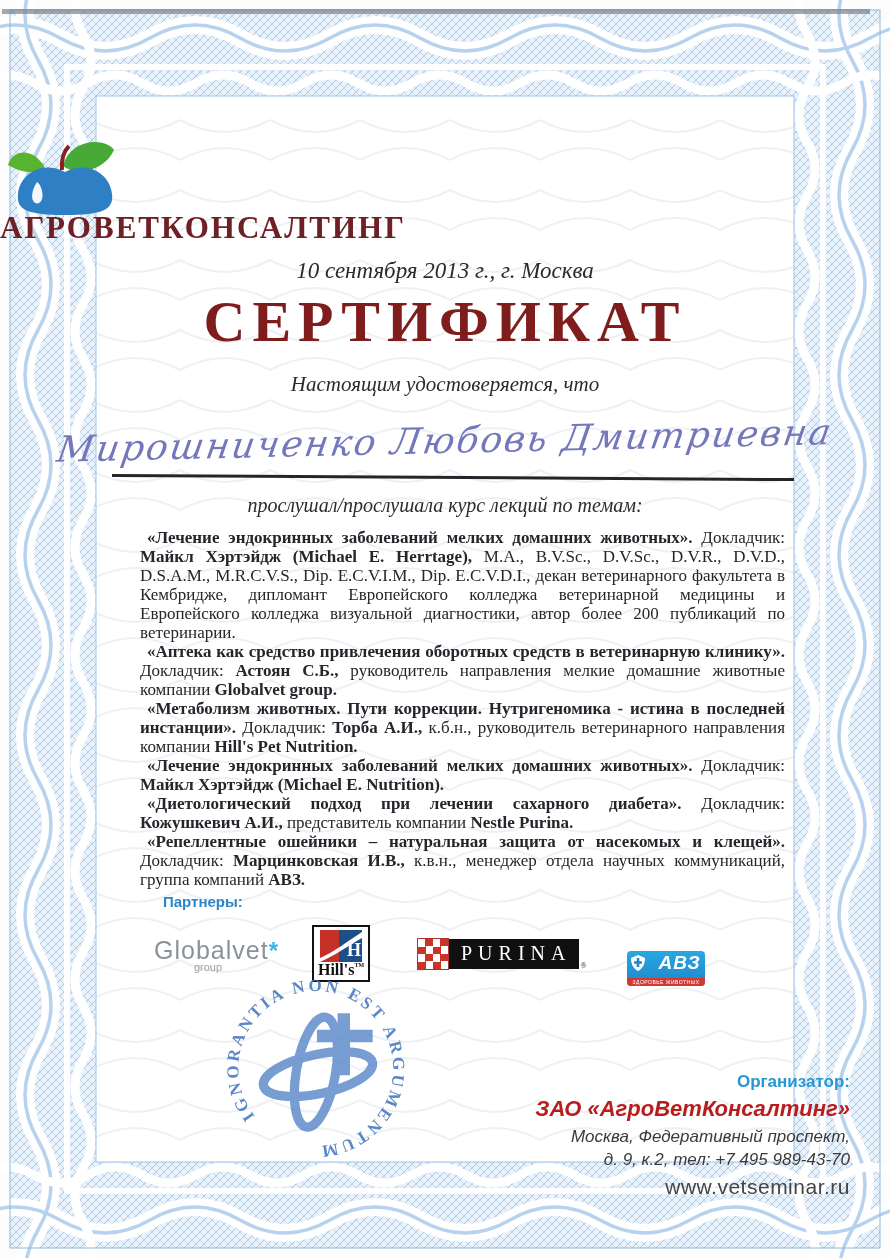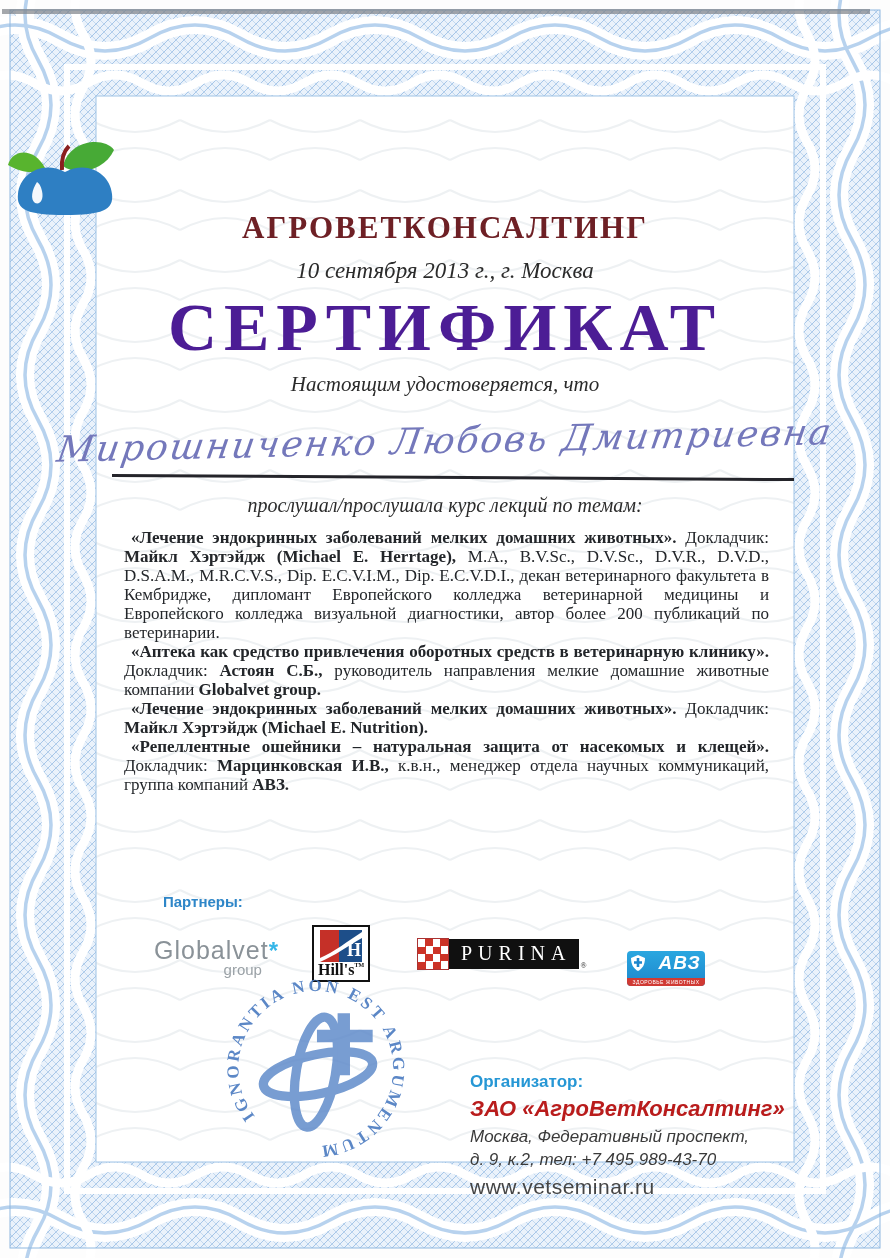--- a/index.html
+++ b/index.html
@@ -4,51 +4,51 @@
 <style>
   html,body{margin:0;padding:0;background:#cfd2d6;}
   .page{position:relative;width:890px;height:1258px;margin:0 auto;background:#fdfdfd;
         font-family:"Liberation Serif",serif;overflow:hidden;}
   svg{display:block;}
   .abs{position:absolute;}
   .scan-edge{position:absolute;top:9px;left:2px;width:868px;height:5px;background:#7d8288;opacity:.7;}
 
   
   .logo-wrap{position:absolute;top:138px;left:0;width:100%;text-align:center;}
-  .brand{position:absolute;top:210px;left:0;width:100%;text-align:center;
+  .brand{position:absolute;top:210px;left:0;width:100%;
          font-size:31px;font-weight:bold;color:#6e2025;letter-spacing:2px;}
   .dateline{position:absolute;top:258px;left:0;width:100%;text-align:center;
             font-style:italic;font-size:23px;color:#2b2b2b;}
   .title{position:absolute;top:288px;left:0;width:100%;text-align:center;
-         font-size:68px;font-weight:bold;color:#4c1d95;letter-spacing:7px;}
+         font-size:58px;font-weight:bold;color:#7f1d1d;letter-spacing:7px;}
   .subtitle{position:absolute;top:372px;left:0;width:100%;text-align:center;
             font-style:italic;font-size:21px;color:#2b2b2b;}
 
   
   .sig-name{position:absolute;top:420px;left:0;width:100%;text-align:center;white-space:nowrap;
             font-family:"DejaVu Serif",serif;font-style:italic;font-size:36px;color:#7478bb;
             transform:rotate(-1.3deg) skewX(-10deg);letter-spacing:2px;}
   .sig-line{position:absolute;top:476px;left:112px;width:682px;height:3px;background:#24242a;
             transform:rotate(.35deg);}
   .statement{position:absolute;top:494px;left:0;width:100%;text-align:center;
              font-style:italic;font-size:20px;color:#2b2b2b;}
 
   
-  .lectures{position:absolute;top:528px;left:124px;width:645px;
+  .lectures{position:absolute;top:528px;left:140px;width:645px;
             font-size:17px;line-height:19px;color:#23262a;}
   .lectures p{margin:0;text-align:justify;text-indent:7px;}
   .lectures .bold{font-weight:bold;}
 
   
   .partners-label{position:absolute;top:893px;left:163px;font-family:"Liberation Sans",sans-serif;
                   font-weight:bold;font-size:15px;color:#2e86c8;}
   .globalvet{position:absolute;top:936px;left:154px;font-family:"Liberation Sans",sans-serif;color:#8a9298;}
   .globalvet .gv-main{font-size:25px;letter-spacing:1px;}
   .globalvet .gv-star{color:#35b6e8;font-size:24px;font-weight:bold;}
-  .globalvet .gv-sub{display:block;text-align:right;font-size:15px;color:#9aa1a6;margin-top:-4px;padding-right:16px;}
+  .globalvet .gv-sub{display:block;text-align:center;font-size:11px;color:#9aa1a6;margin-top:-4px;padding-right:16px;}
   .hills{position:absolute;top:925px;left:312px;width:58px;height:57px;border:2px solid #111;
          background:#fff;box-sizing:border-box;text-align:center;}
   .hills .hills-word{font-family:"Liberation Serif",serif;font-weight:bold;font-size:16px;color:#111;line-height:1;}
   .hills .tm{font-size:6px;vertical-align:top;}
   .purina{position:absolute;top:938px;left:417px;display:flex;align-items:center;}
   .purina .checker{width:30px;height:30px;border:1px solid #a33;background:
      repeating-conic-gradient(#cc3327 0% 25%, #ffffff 0% 50%);background-size:15px 15px;}
   .purina .bar{background:#101010;color:#fff;font-size:20px;letter-spacing:6px;
                padding:3px 8px 4px 12px;font-family:"Liberation Serif",serif;}
   .purina .reg{color:#222;font-size:8px;align-self:flex-end;margin-left:1px;}
@@ -56,21 +56,21 @@
        background:linear-gradient(#2aa7e0,#1d86cc);overflow:hidden;
        display:flex;flex-direction:column;justify-content:space-between;}
   .avz-row{display:flex;align-items:center;justify-content:center;gap:13px;padding-top:2px;}
   .avz-word{color:#fff;font-family:"Liberation Sans",sans-serif;font-weight:bold;
             font-style:italic;font-size:19px;line-height:1;letter-spacing:1px;}
   .avz-tag{background:#d03a34;color:#fff;font-family:"Liberation Sans",sans-serif;
            font-size:5px;text-align:center;letter-spacing:.5px;padding:1px 0;}
 
   
   .stamp{position:absolute;top:972px;left:220px;opacity:.92;}
-  .organizer{position:absolute;top:1070px;left:470px;width:380px;text-align:left;
+  .organizer{position:absolute;top:1070px;left:470px;width:380px;text-align:right;
              font-family:"Liberation Sans",sans-serif;color:#3a3a3a;line-height:1.4;}
   .org-label{font-weight:bold;font-size:17px;color:#2697d5;}
   .org-company{font-weight:bold;font-style:italic;font-size:22px;color:#b91c1c;}
   .org-addr{font-style:italic;font-size:17px;}
   .org-site{font-size:21px;letter-spacing:.5px;color:#444;}
 </style>
 </head>
 <body>
 
 <div class="page">
@@ -132,21 +132,23 @@
   <div class="title">СЕРТИФИКАТ</div>
   <div class="subtitle">Настоящим удостоверяется, что</div>
 
   <div class="sig-name">Мирошниченко Любовь Дмитриевна</div>
   <div class="sig-line"></div>
   <div class="statement">прослушал/прослушала курс лекций по темам:</div>
 
   <div class="lectures">
     <p><span class="bold">«Лечение эндокринных заболеваний мелких домашних животных».</span><span> Докладчик: </span><span class="bold">Майкл Хэртэйдж (Michael E. Herrtage), </span><span>M.A., B.V.Sc., D.V.Sc., D.V.R., D.V.D., D.S.A.M., M.R.C.V.S., Dip. E.C.V.I.M., Dip. E.C.V.D.I., декан ветеринарного факультета в Кембридже, дипломант Европейского колледжа ветеринарной медицины и Европейского колледжа визуальной диагностики, автор более 200 публикаций по ветеринарии.</span></p>
     <p><span class="bold">«Аптека как средство привлечения оборотных средств в ветеринарную клинику».</span><span> Докладчик: </span><span class="bold">Астоян С.Б.,</span><span> руководитель направления мелкие домашние животные компании </span><span class="bold">Globalvet group.</span></p>
+    <p><span class="bold">«Метаболизм животных. Пути коррекции. Нутригеномика - истина в последней инстанции».</span><span> Докладчик: </span><span class="bold">Торба А.И.,</span><span> к.б.н., руководитель ветеринарного направления компании </span><span class="bold">Hill's Pet Nutrition.</span></p>
     <p><span class="bold">«Лечение эндокринных заболеваний мелких домашних животных».</span><span> Докладчик: </span><span class="bold">Майкл Хэртэйдж (Michael E. Nutrition).</span></p>
+    <p><span class="bold">«Диетологический подход при лечении сахарного диабета».</span><span> Докладчик: </span><span class="bold">Кожушкевич А.И.,</span><span> представитель компании </span><span class="bold">Nestle Purina.</span></p>
     <p><span class="bold">«Репеллентные ошейники – натуральная защита от насекомых и клещей».</span><span> Докладчик: </span><span class="bold">Марцинковская И.В.,</span><span> к.в.н., менеджер отдела научных коммуникаций, группа компаний </span><span class="bold">АВЗ.</span></p>
   </div>
 
   <div class="partners-label">Партнеры:</div>
 
   <div class="globalvet">
     <span class="gv-main">Globalvet</span><span class="gv-star">*</span>
     <span class="gv-sub">group</span>
   </div>
 

